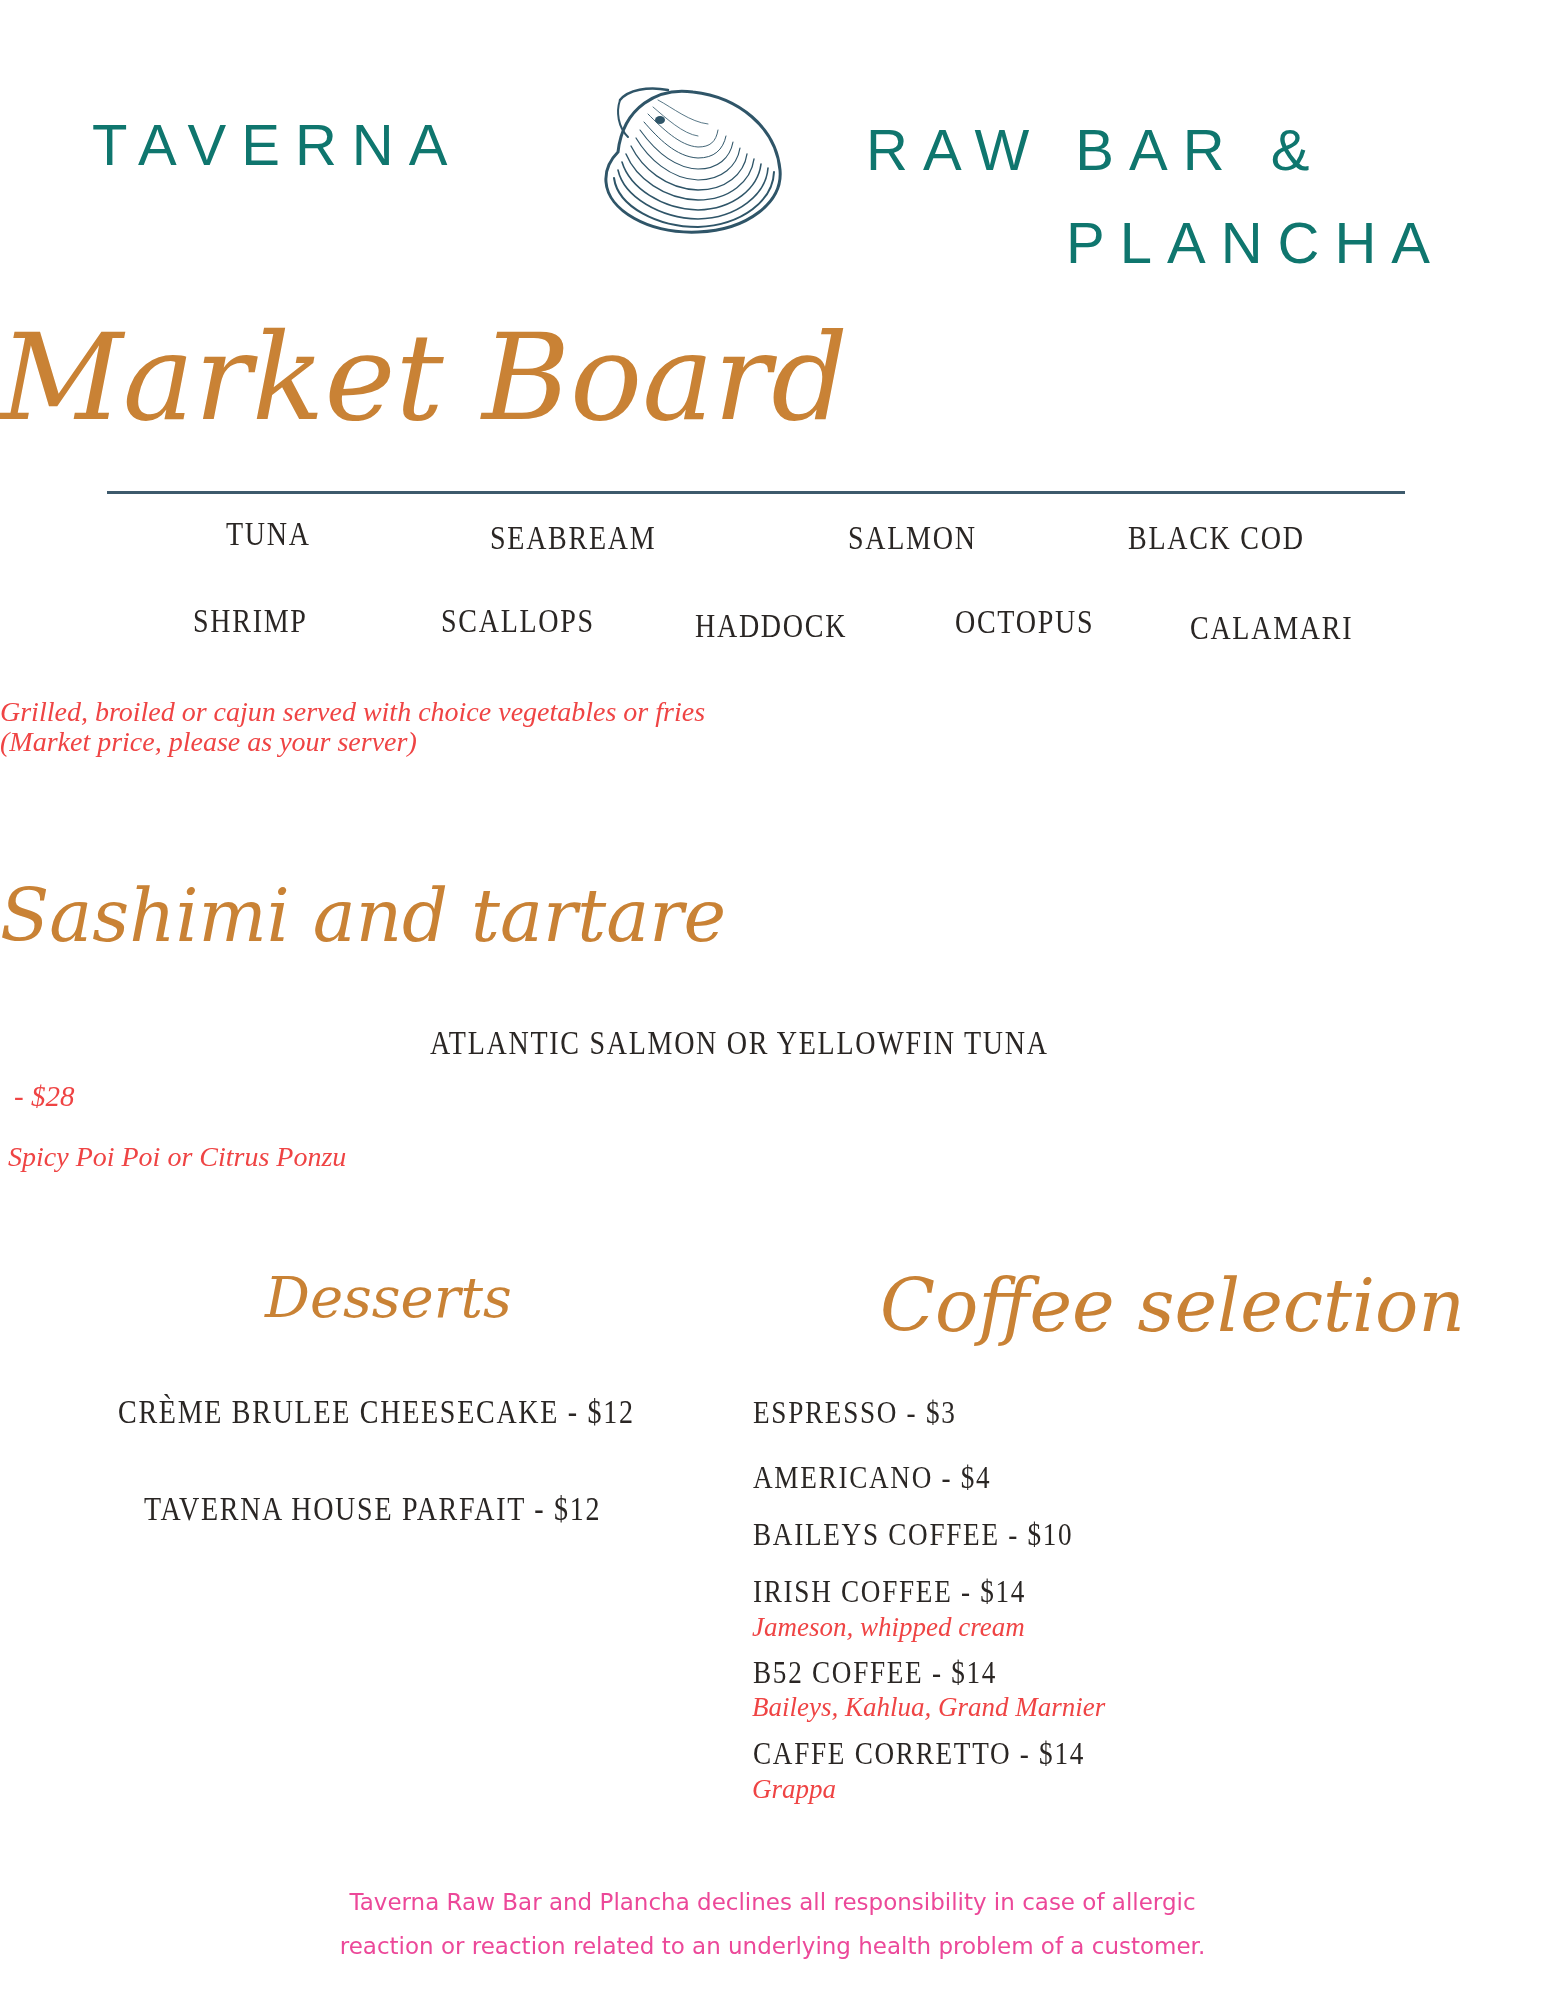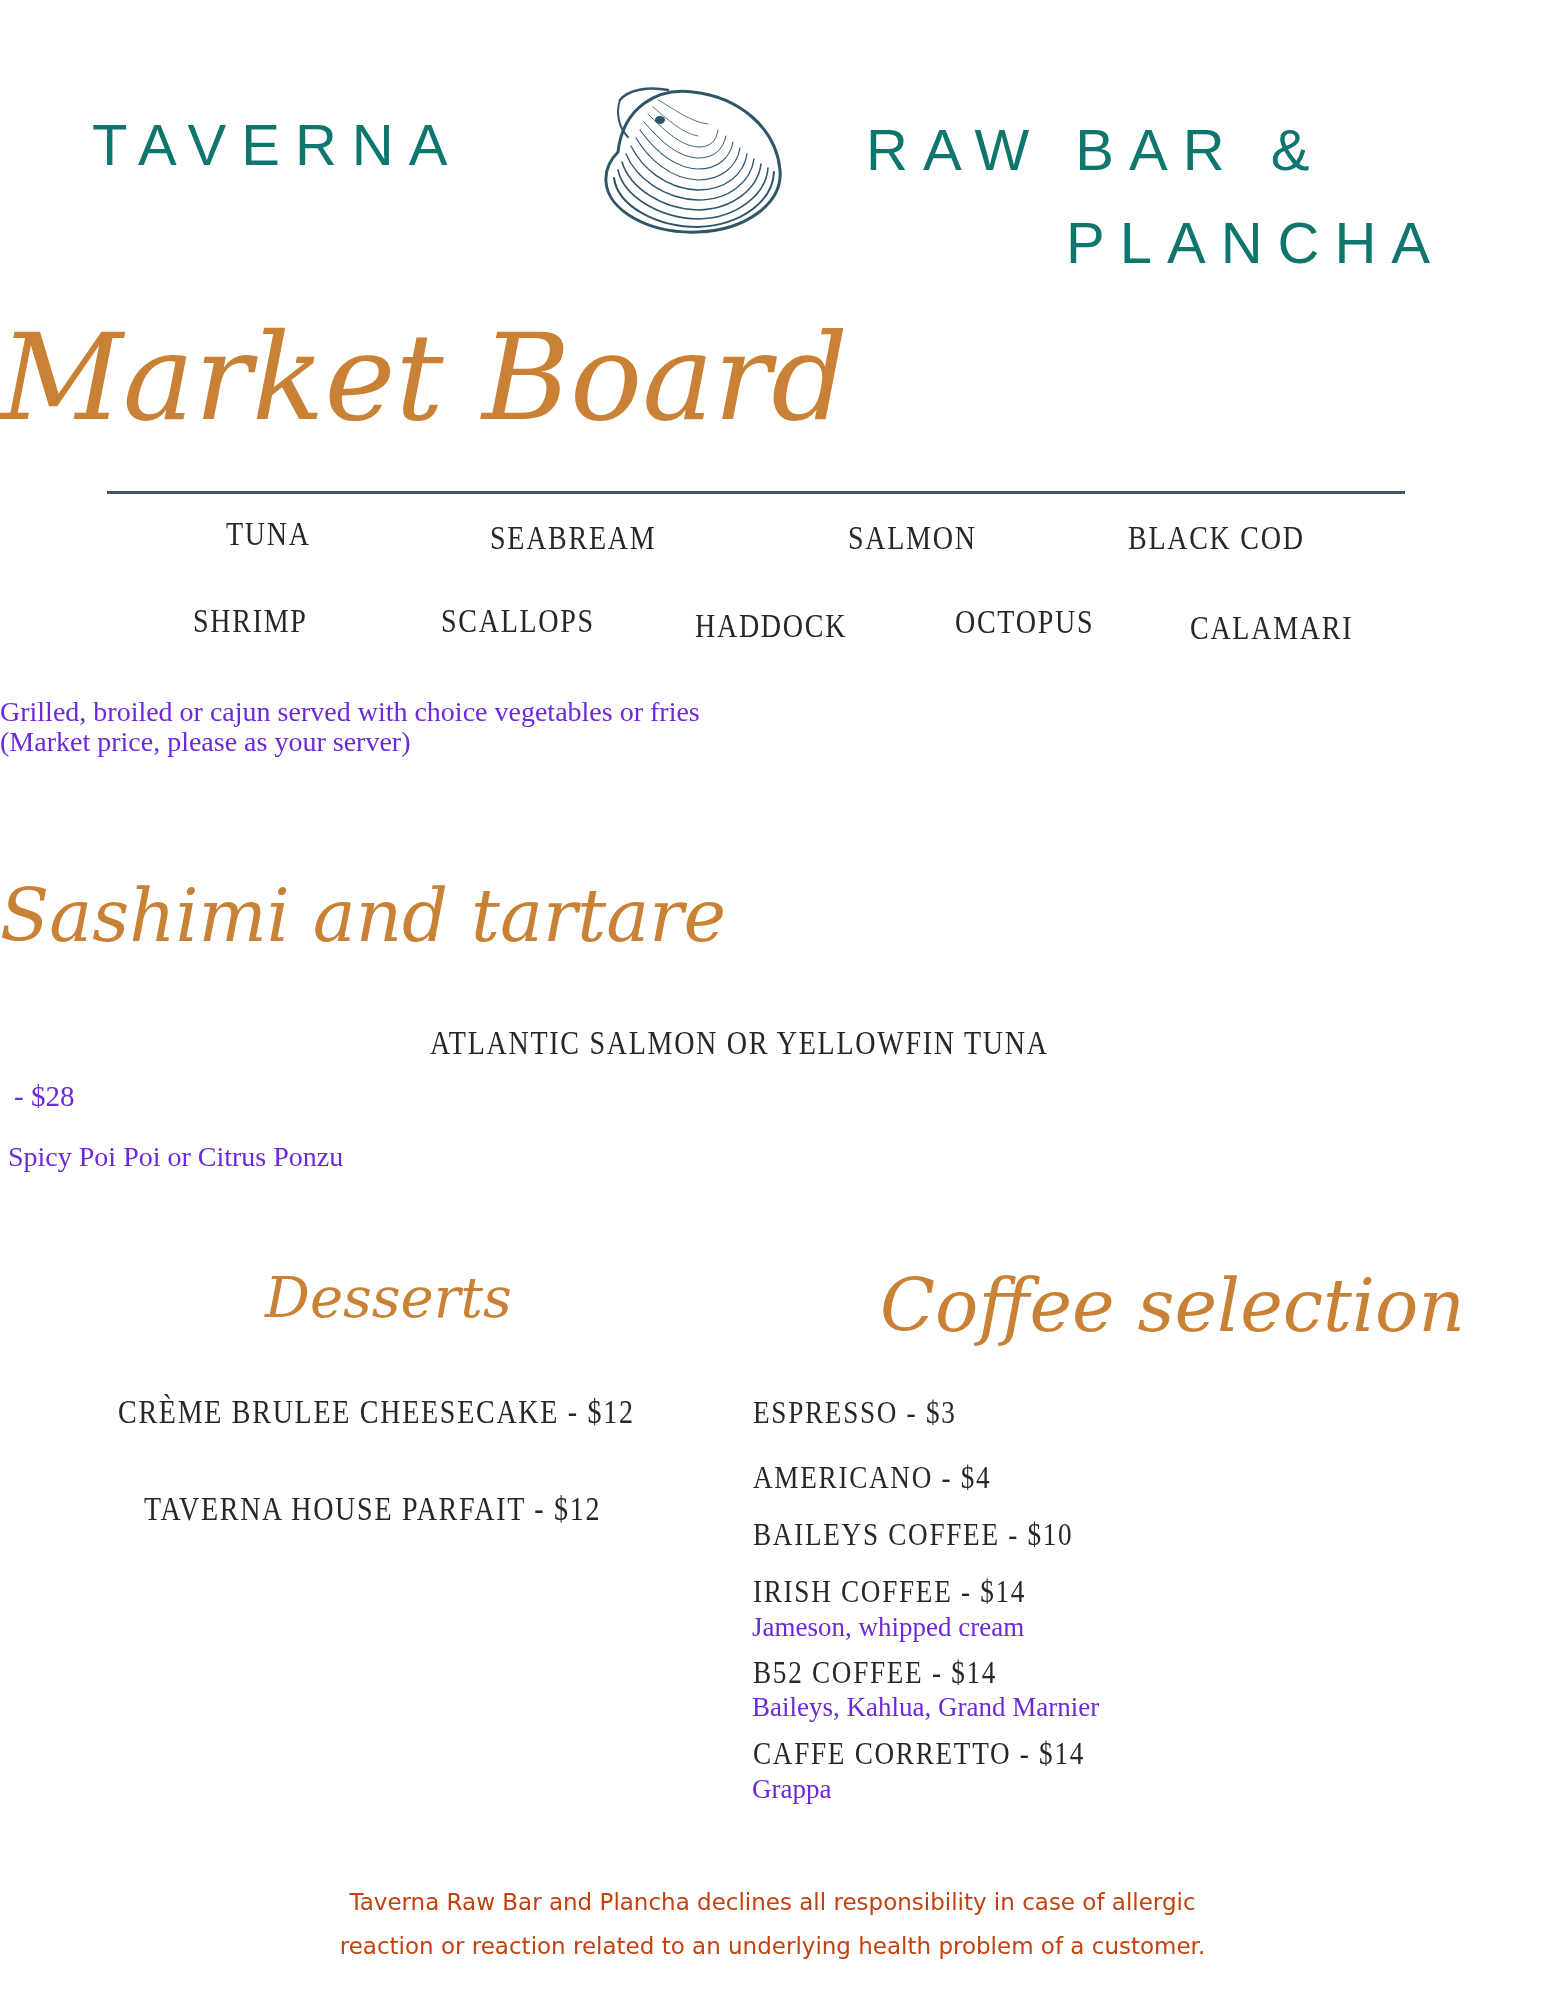--- a/index.html
+++ b/index.html
@@ -1,25 +1,25 @@
 <!DOCTYPE html>
 <html><head>
 <meta charset="utf-8">
 <style>
   html, body { margin: 0; padding: 0; background: #ffffff; }
   body { width: 1545px; height: 2000px; position: relative; overflow: hidden; color: #2a2624; }
   .abs { position: absolute; }
   .brand { font-family: "Liberation Sans", "DejaVu Sans", sans-serif; font-weight: 400; color: #0f766e; letter-spacing: 15px; font-size: 58px; line-height: 1; white-space: nowrap; }
   .script { font-family: "DejaVu Serif", "Liberation Serif", serif; font-style: italic; color: #c98235; white-space: nowrap; line-height: 1; }
   .caps { font-family: "Liberation Serif", "DejaVu Serif", serif; text-transform: uppercase; color: #2a2624; white-space: nowrap; line-height: 1; letter-spacing: 2px; transform: scaleX(0.85); transform-origin: left center; }
-  .body-serif { font-family: "Liberation Serif", "DejaVu Serif", serif; color: #6d28d9; white-space: nowrap; line-height: 1; }
+  .body-serif { font-family: "Liberation Serif", "DejaVu Serif", serif; color: #ef4444; white-space: nowrap; line-height: 1; font-style: italic; }
   .center { left: 0; width: 1545px; text-align: left; }
   .rule { left: 107px; top: 491px; width: 1298px; height: 3px; background: #3d5a6c; }
   .fish { font-size: 33px; top: 0; }
-  .footer { font-family: "DejaVu Sans", "Liberation Sans", sans-serif; font-size: 23px; color: #c2410c; line-height: 44px; text-align: center; }
+  .footer { font-family: "DejaVu Sans", "Liberation Sans", sans-serif; font-size: 23px; color: #ec4899; line-height: 44px; text-align: center; }
   .shell { left: 598px; top: 82px; width: 190px; height: 155px; }
 </style>
 </head>
 <body>
 
 <div class="abs brand" style="left:92px; top:116px;">TAVERNA</div>
 
 <div class="abs shell">
   <svg width="190" height="155" viewBox="0 0 190 155">
     <g fill="none" stroke="#2f5568" stroke-linecap="round">

